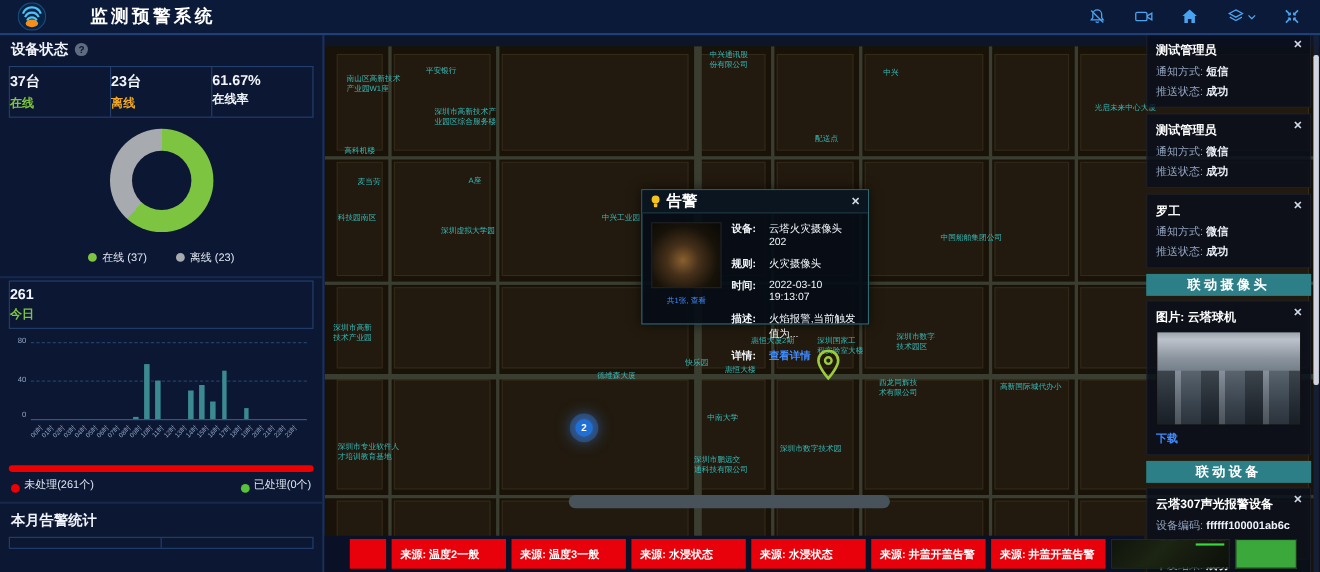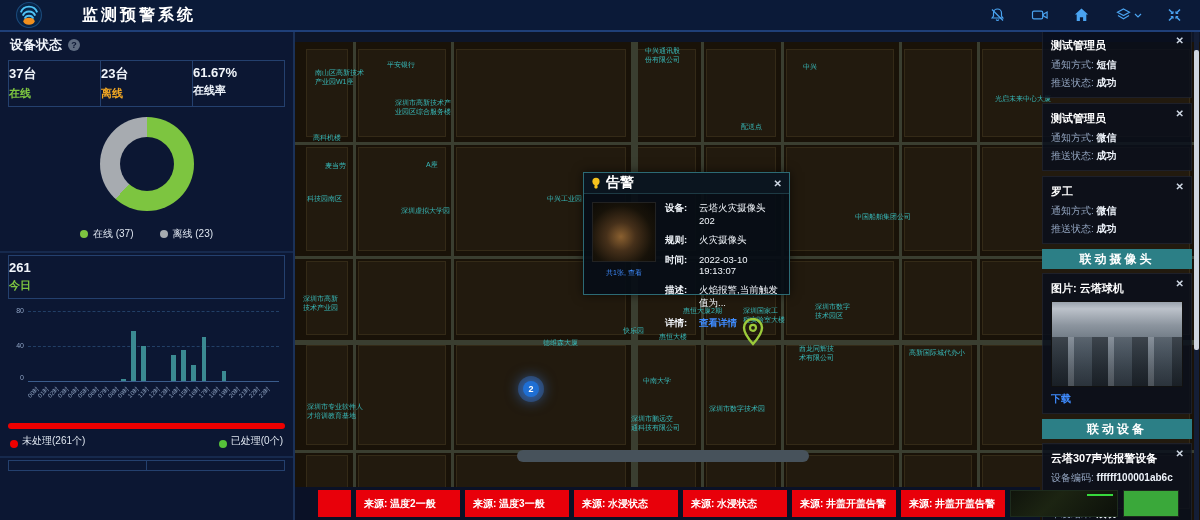--- a/index.html
+++ b/index.html
@@ -241,20 +241,23 @@
         <span class="dot" style="background:#ee0000;"></span>
         <span>未处理(261个)</span>
       </span>
       <span class="li">
         <span class="dot" style="background:#57c23a;"></span>
         <span>已处理(0个)</span>
       </span>
     </div>
   </div>
   <div class="sec">
+    <div class="ptitle">
+      <span>本月告警统计</span>
+    </div>
     <div class="stattab" id="month-stats">
         <div class="cell"></div>
         <div class="cell"></div>
       </div>
   </div>
 </div>
 
 <div class="map" id="map">
   <div class="map-top"></div>
   <div id="map-deco">

